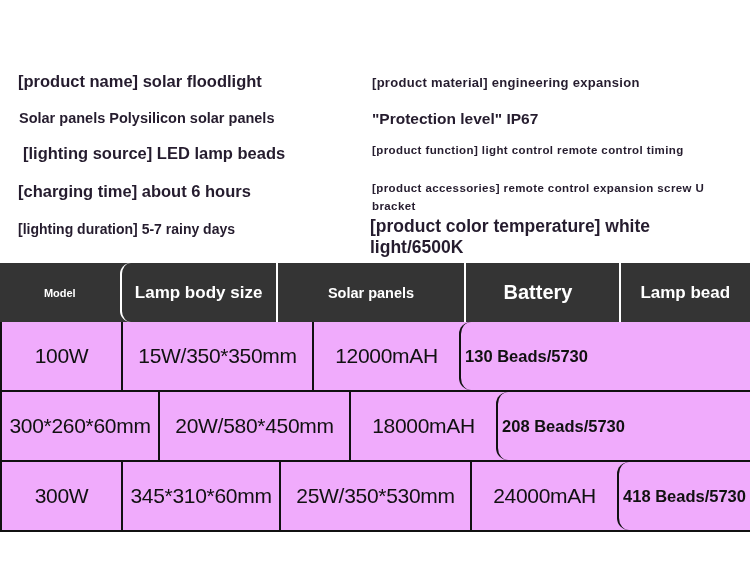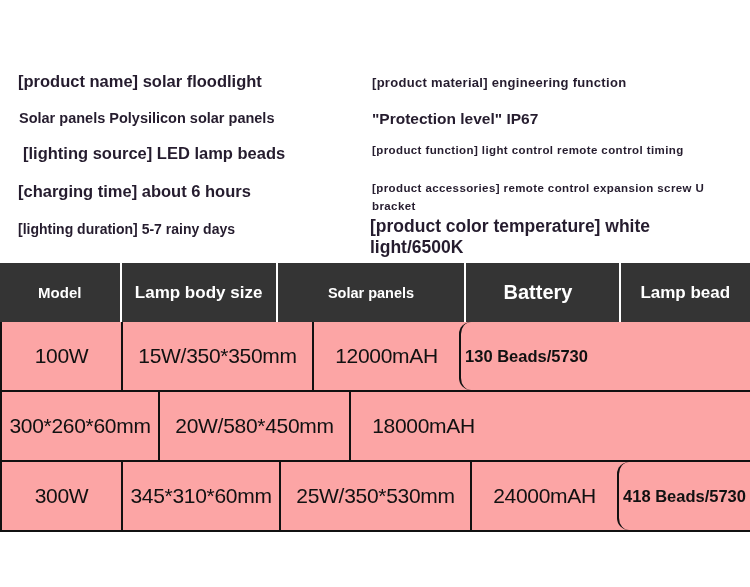--- a/index.html
+++ b/index.html
@@ -57,29 +57,29 @@
 
   .thead {
     height: 59px;
     background: #343434;
   }
   .thead .cell {
     color: #ffffff;
     font-weight: bold;
   }
   .thead .cell + .cell { border-left: 2px solid #ffffff; }
-  .thead .c0 { font-size: 15px; }
-  .thead .c1 { font-size: 17px; }
+  .thead .c0 { font-size: 11px; }
+  .thead .c1 { font-size: 17px; border-radius: 11px; }
   .thead .c2 { font-size: 14.5px; }
   .thead .c3 { font-size: 20px; }
   .thead .c4 { font-size: 17px; margin-left: 9px; }
 
   .tbody .trow {
     height: 68px;
-    background: #fca5a5;
+    background: #f0abfc;
     border-bottom: 2px solid #111111;
   }
   .tbody .cell {
     border-left: 2px solid #111111;
     color: #111111;
     font-size: 21px;
     letter-spacing: -0.3px;
   }
   .tbody .cell.c4 {
     font-weight: bold;
@@ -90,21 +90,21 @@
 </style>
 </head>
 <body>
 
 <div class="spec-line" id="sl0">[product name] solar floodlight</div>
 <div class="spec-line" id="sl1">Solar panels Polysilicon solar panels</div>
 <div class="spec-line" id="sl2">[lighting source] LED lamp beads</div>
 <div class="spec-line" id="sl3">[charging time] about 6 hours</div>
 <div class="spec-line" id="sl4">[lighting duration] 5-7 rainy days</div>
 
-<div class="spec-line" id="sr0">[product material] engineering function</div>
+<div class="spec-line" id="sr0">[product material] engineering expansion</div>
 <div class="spec-line" id="sr1">"Protection level" IP67</div>
 <div class="spec-line wrap" id="sr2">[product function] light control remote control timing</div>
 <div class="spec-line wrap" id="sr3">[product accessories] remote control expansion screw U bracket</div>
 <div class="spec-line wrap" id="sr4">[product color temperature] white light/6500K</div>
 
 <div class="spec-table">
   <div class="trow thead">
     <div class="cell c0">Model</div>
     <div class="cell c1">Lamp body size</div>
     <div class="cell c2">Solar panels</div>
@@ -115,20 +115,21 @@
     <div class="trow">
       <div class="cell c0">100W</div>
       <div class="cell c2">15W/350*350mm</div>
       <div class="cell c3">12000mAH</div>
       <div class="cell c4">130 Beads/5730</div>
     </div>
     <div class="trow">
       <div class="cell c1">300*260*60mm</div>
       <div class="cell c2">20W/580*450mm</div>
       <div class="cell c3">18000mAH</div>
+      <div class="cell c4">208 Beads/5730</div>
     </div>
     <div class="trow">
       <div class="cell c0">300W</div>
       <div class="cell c1">345*310*60mm</div>
       <div class="cell c2">25W/350*530mm</div>
       <div class="cell c3">24000mAH</div>
       <div class="cell c4">418 Beads/5730</div>
     </div>
   </div>
 </div>

